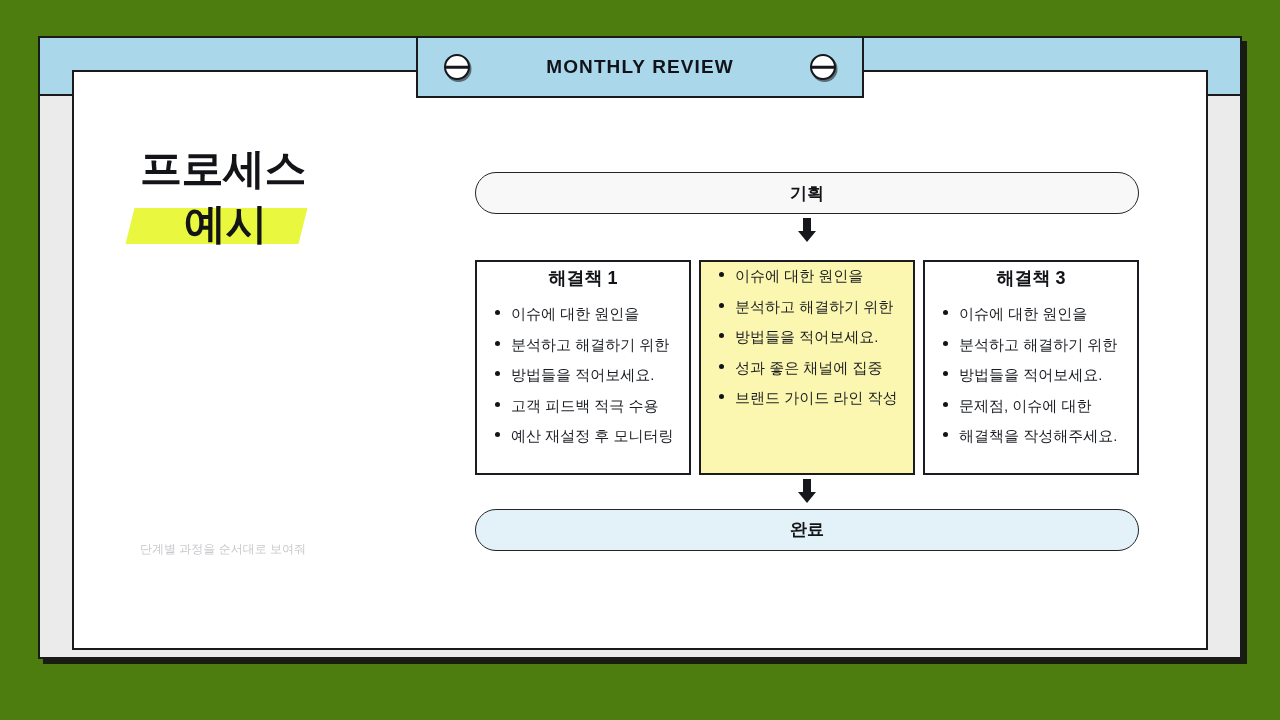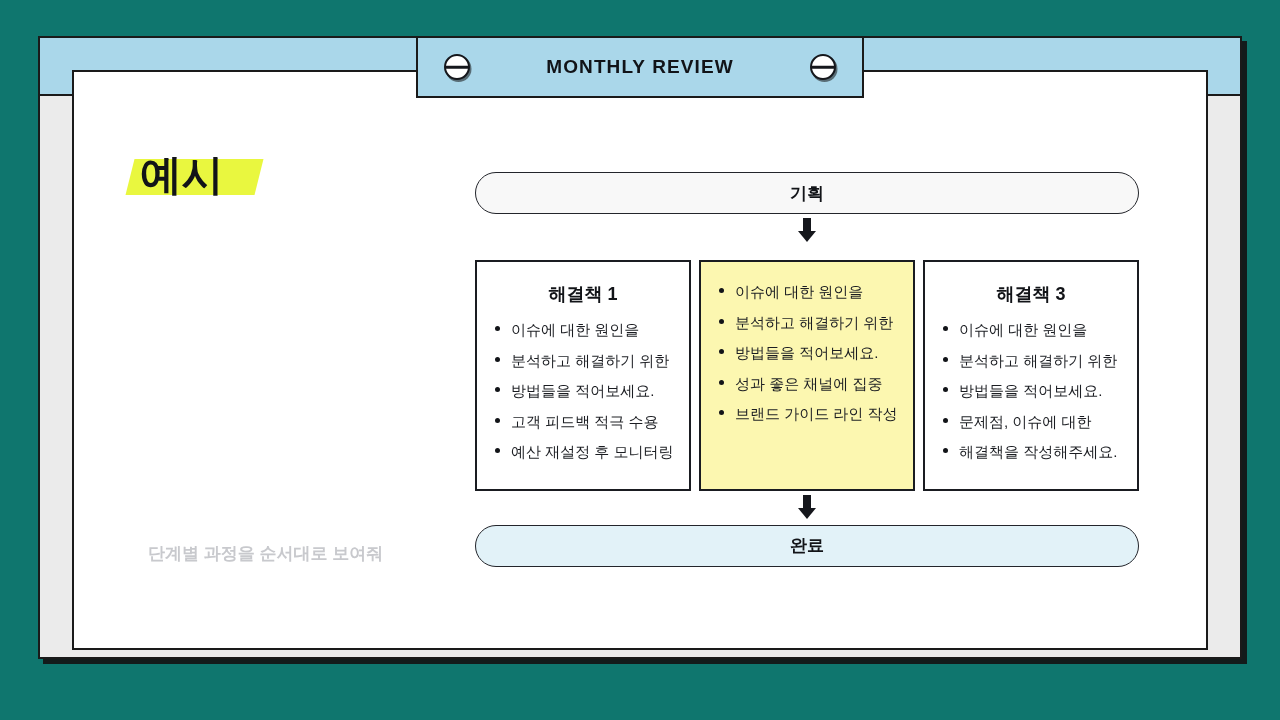--- a/index.html
+++ b/index.html
@@ -9,21 +9,21 @@
     height: 720px;
     background: #f7f7f9;
     font-family: "Liberation Sans", "DejaVu Sans", sans-serif;
     overflow: hidden;
   }
 
   .slide {
     position: relative;
     width: 1280px;
     height: 720px;
-    background: #0f766e;
+    background: #4d7c0f;
   }
 
   
   .outer-frame {
     position: absolute;
     left: 38px;
     top: 36px;
     width: 1204px;
     height: 623px;
     background: #ebebeb;
@@ -130,31 +130,31 @@
     z-index: 0;
   }
   .title-line2 {
     position: relative;
     z-index: 1;
     font-size: 42px;
     font-weight: bold;
     color: #121418;
     line-height: 1.16;
     letter-spacing: -0.5px;
+    margin-left: 44px;
   }
 
   .left-note {
     position: absolute;
-    left: 148px;
+    left: 140px;
     top: 540px;
     width: 260px;
-    font-size: 17px;
+    font-size: 12px;
     line-height: 1.65;
     color: #c8c9cd;
-    font-weight: bold;
   }
 
   
   .flow {
     position: absolute;
     left: 475px;
     top: 172px;
     width: 664px;
   }
 
@@ -204,21 +204,21 @@
   
   .cards {
     display: flex;
     gap: 8px;
     margin-top: 12px;
   }
   .card {
     flex: 1;
     border: 2.2px solid #1a1c21;
     background: #ffffff;
-    padding: 20px 14px 16px 14px;
+    padding: 4px 14px 16px 14px;
     min-height: 212px;
   }
   .card.accent { background: #fcf7b0; }
 
   .card-title {
     text-align: center;
     font-size: 18px;
     font-weight: bold;
     color: #121418;
     margin-bottom: 14px;
@@ -256,20 +256,21 @@
 
   <div class="inner-panel"></div>
 
   <div class="header-banner">
     <span class="screw"></span>
     <span class="header-title">MONTHLY REVIEW</span>
     <span class="screw"></span>
   </div>
 
   <div class="left-col">
+    <div class="title-line1">프로세스</div>
     <div class="title-line2-wrap">
       <span class="title-hl"></span>
       <span class="title-line2">예시</span>
     </div>
   </div>
 
   <div class="left-note">
     <div>단계별 과정을 순서대로 보여줘</div>
   </div>
 

